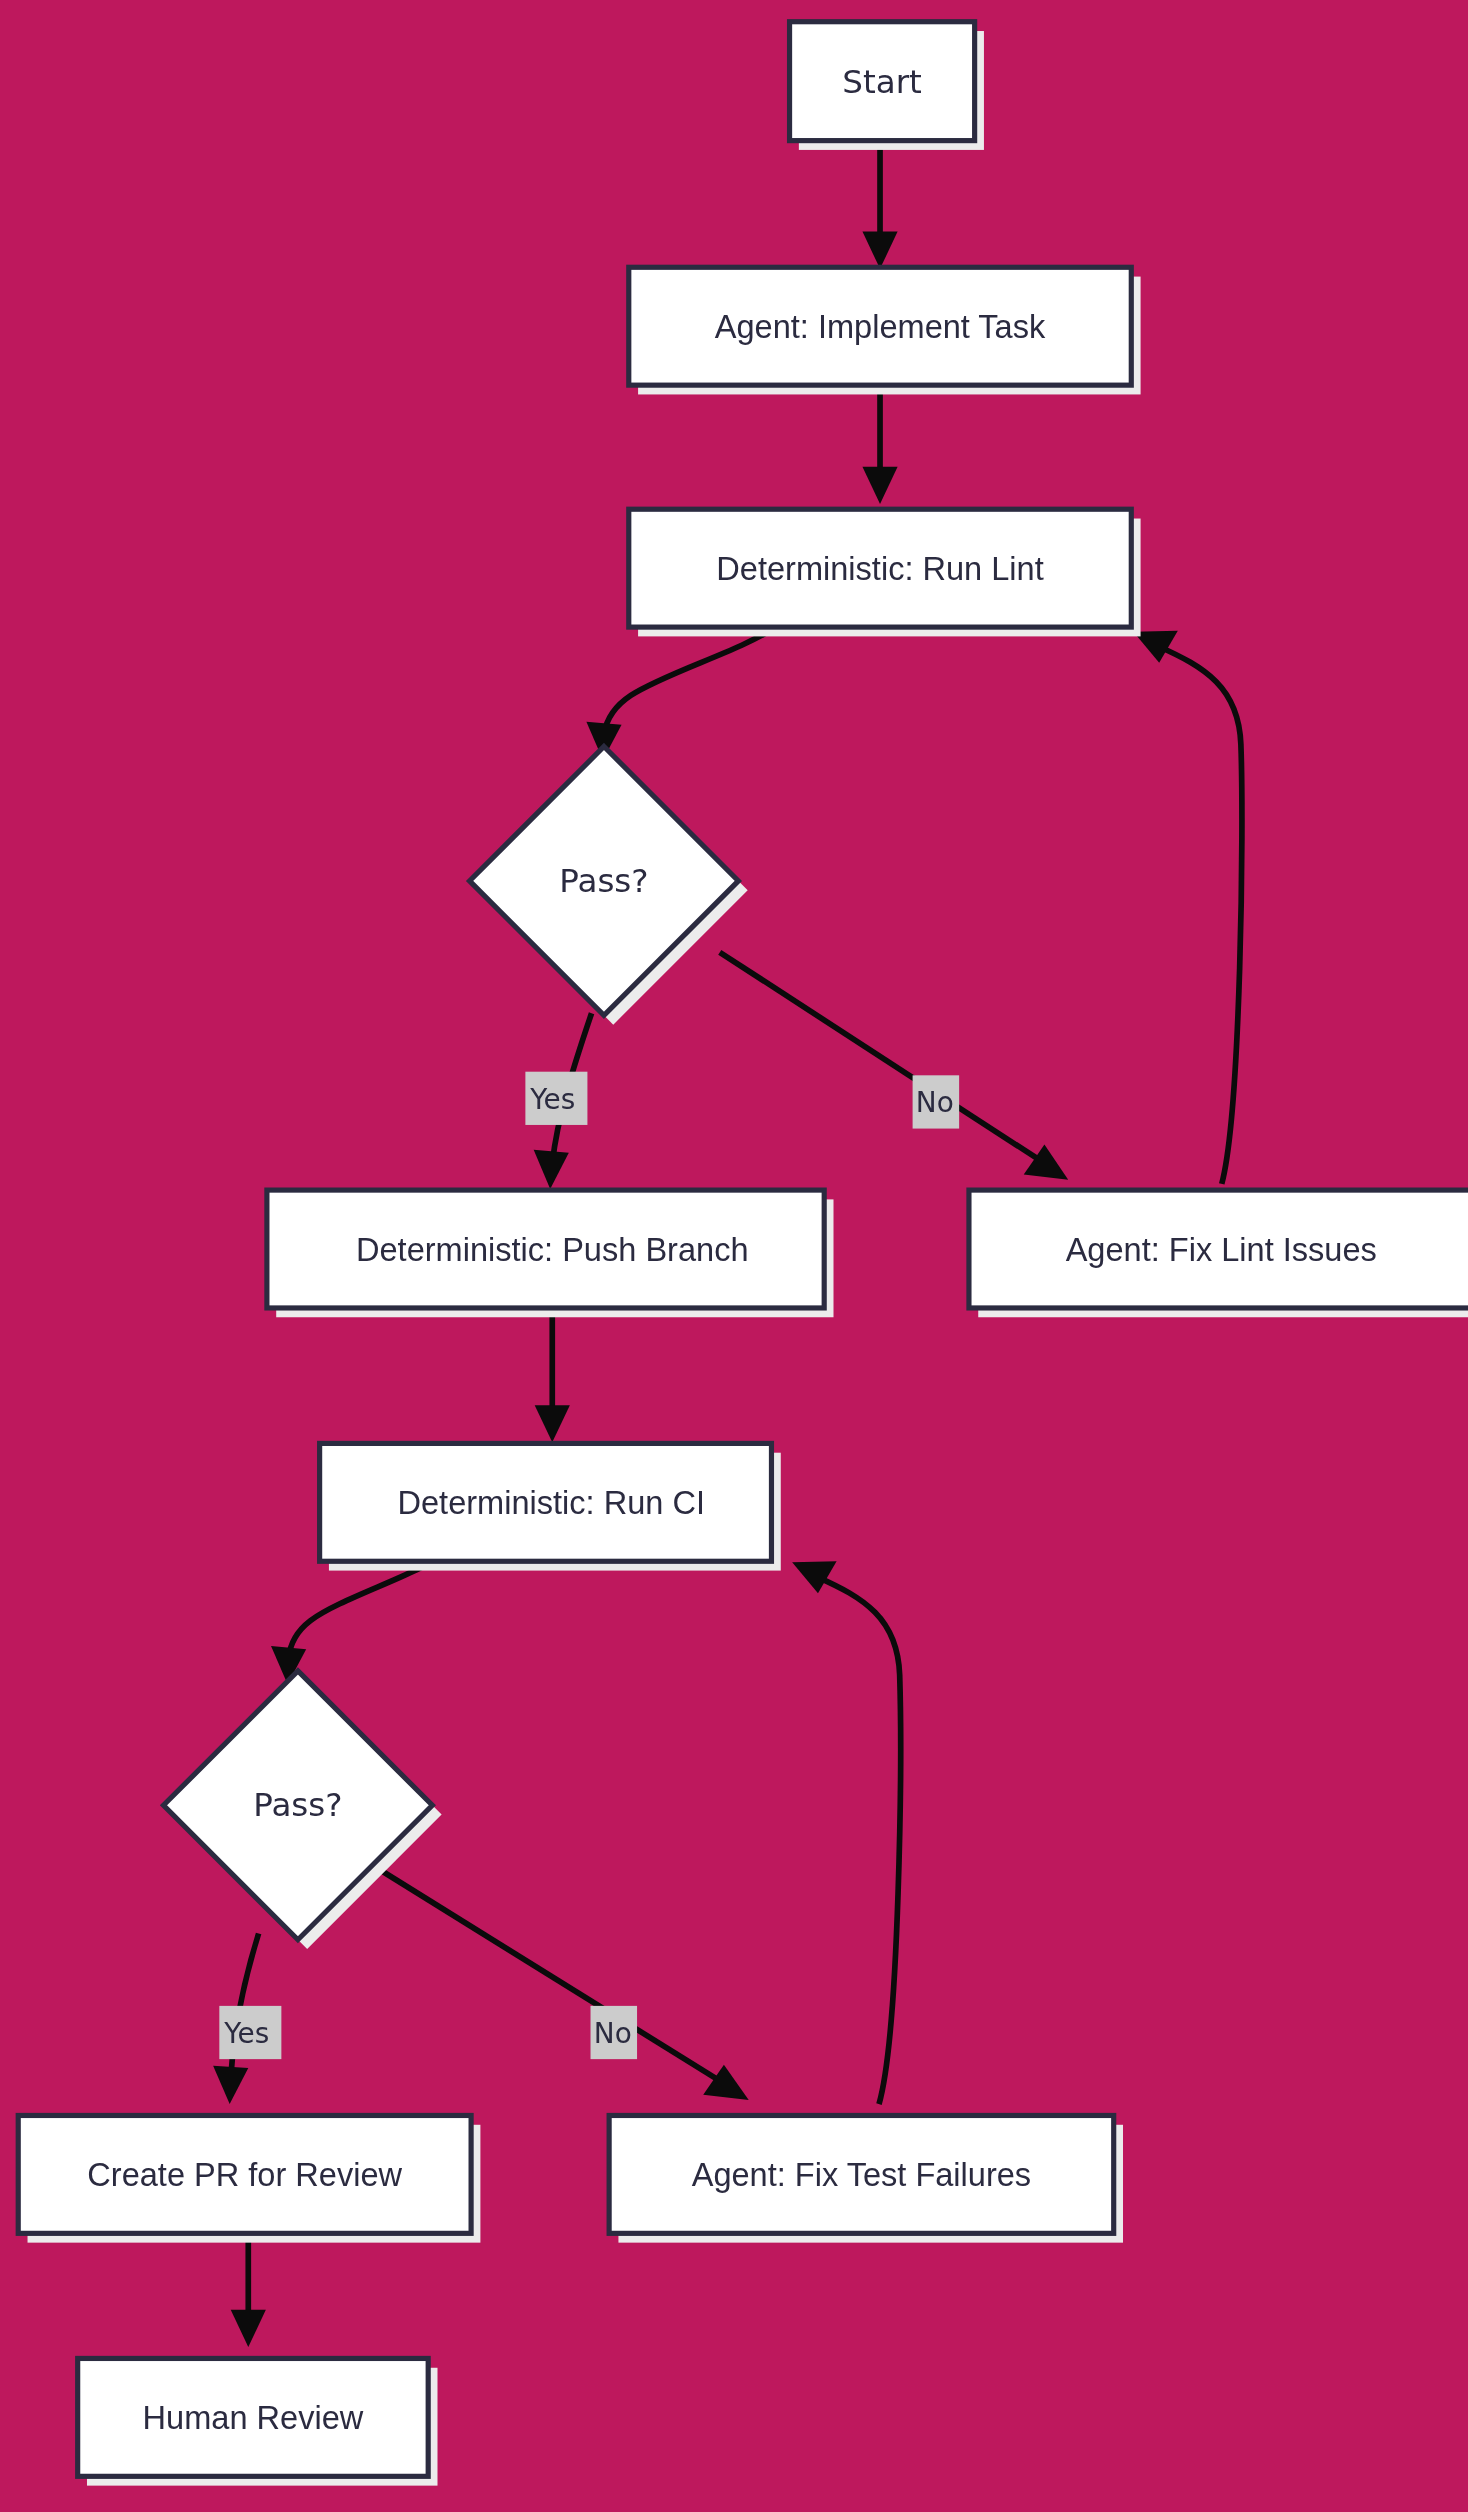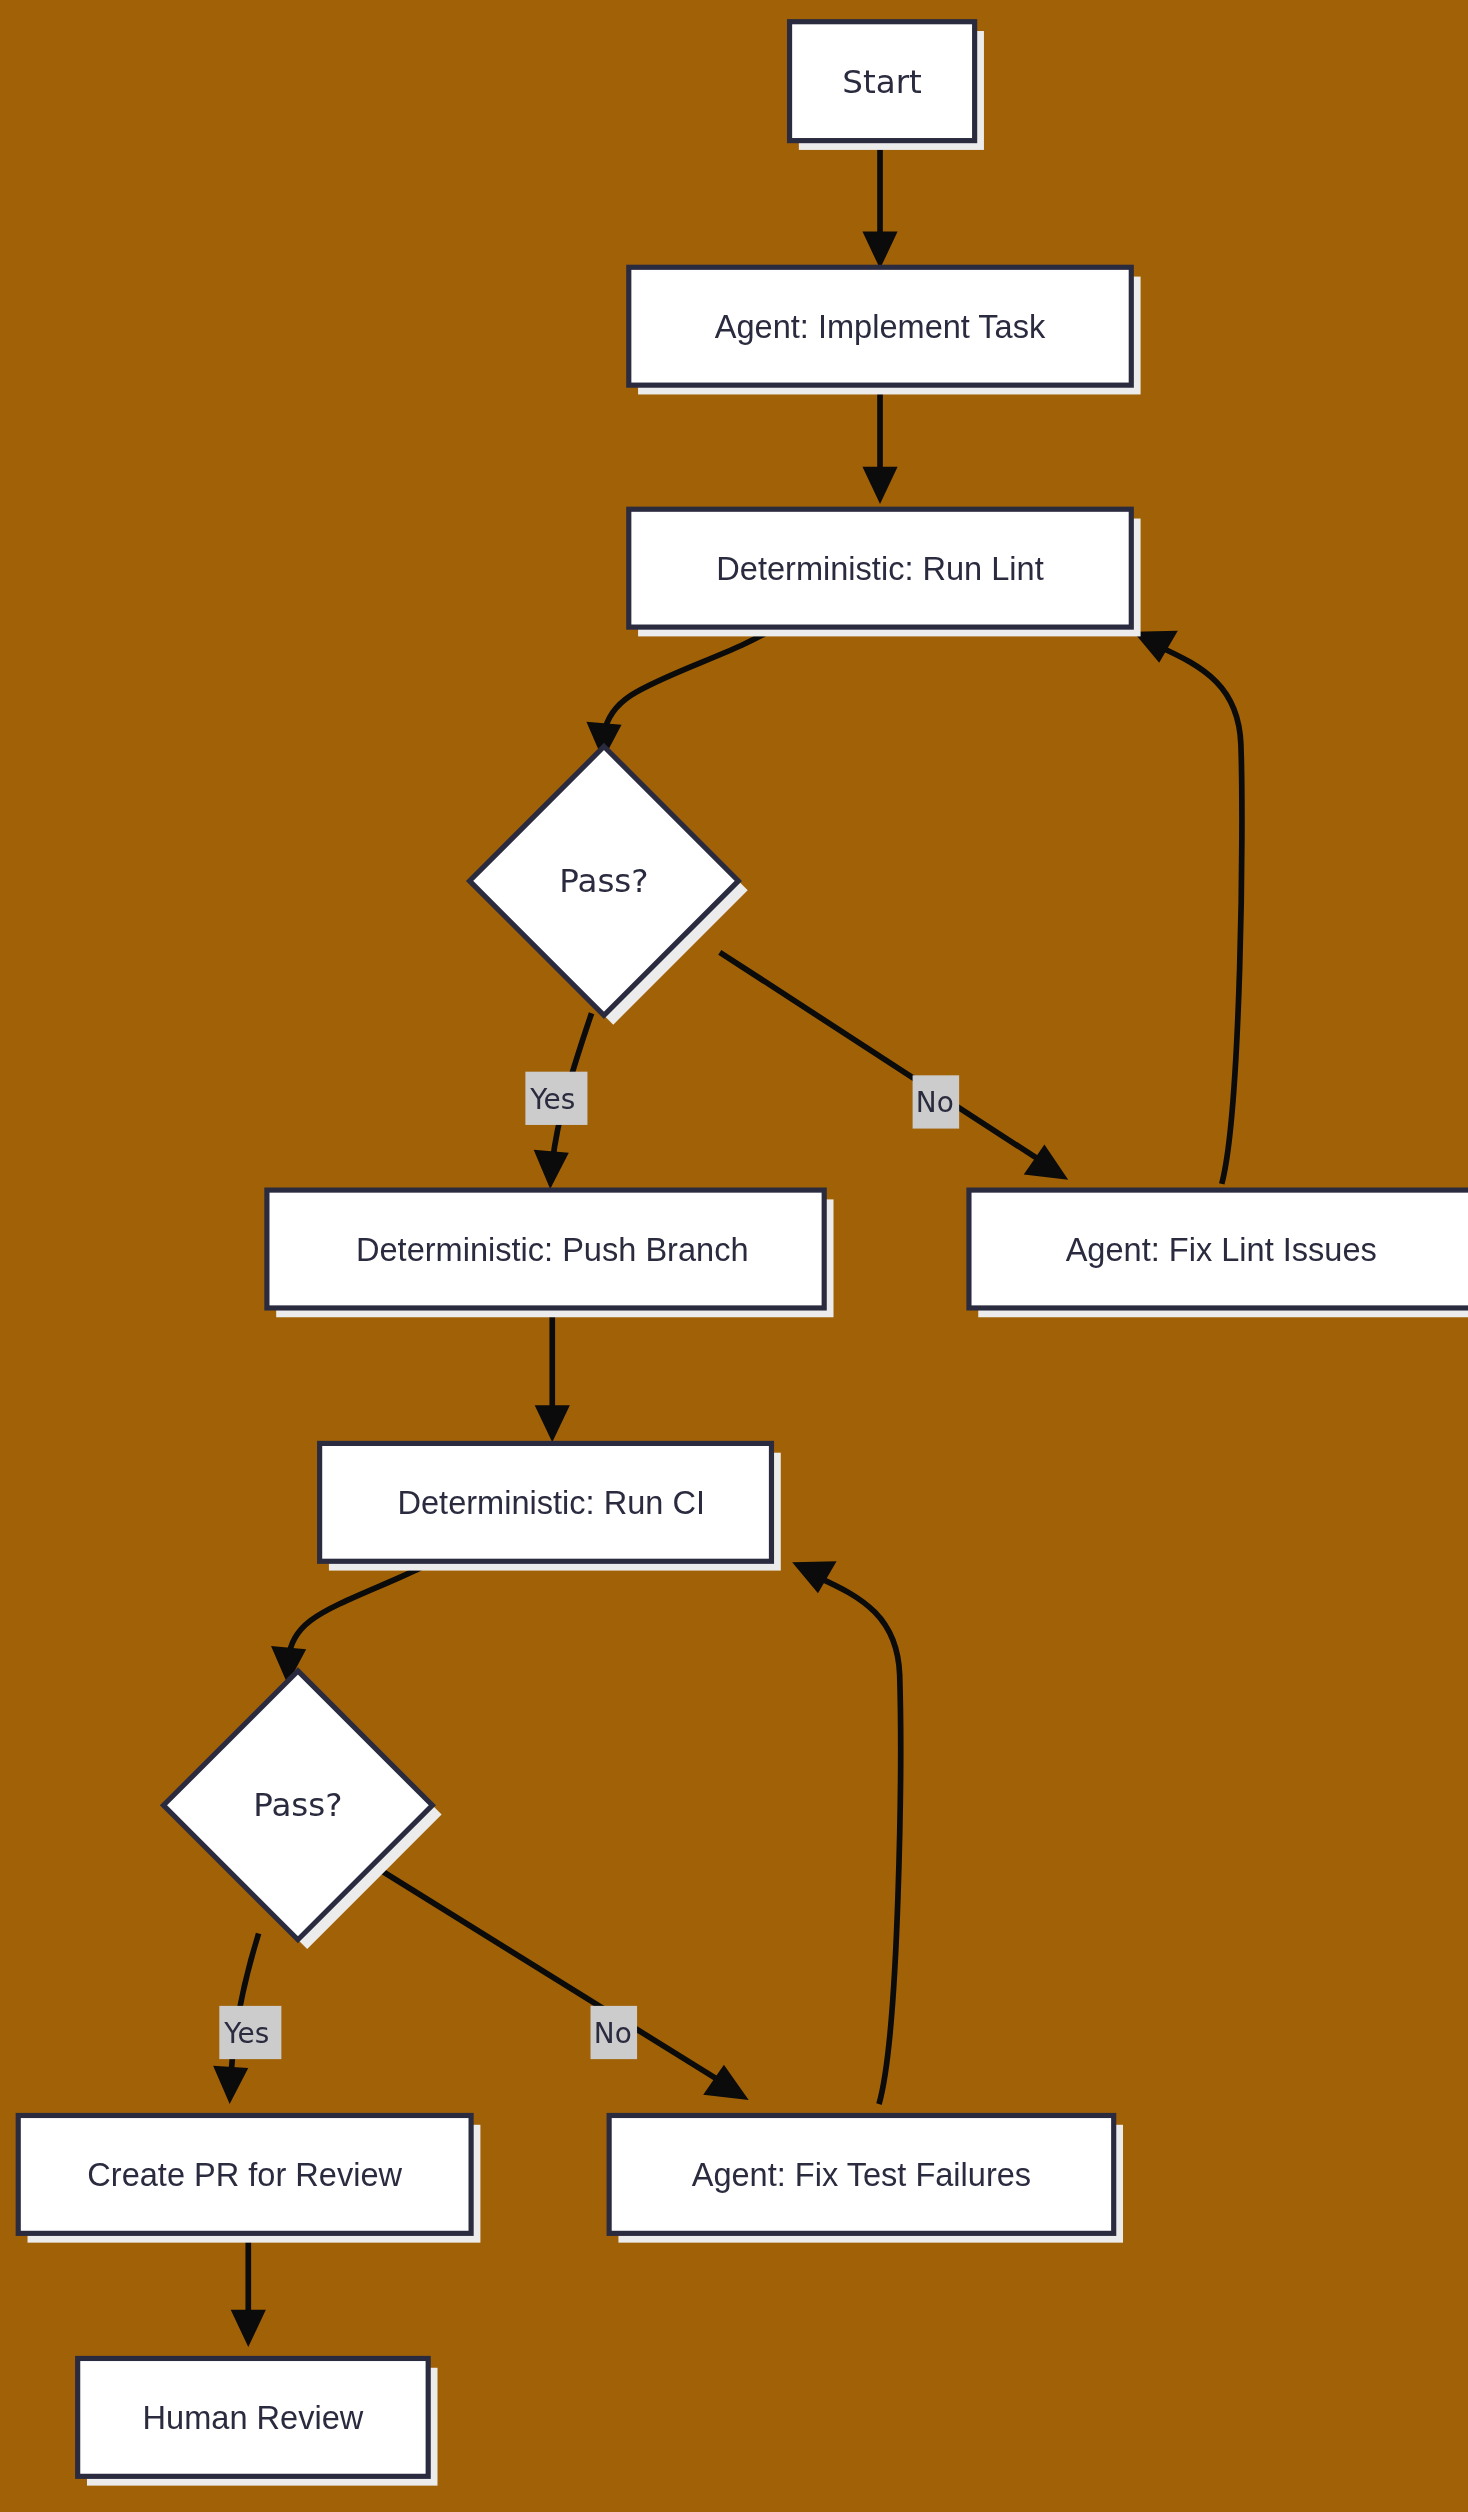--- a/index.html
+++ b/index.html
@@ -8,21 +8,21 @@
     padding: 0;
     background: #ffffff;
   }
   body {
     font-family: "DejaVu Sans", sans-serif;
   }
   #diagram-root {
     position: relative;
     width: 1469px;
     height: 2512px;
-    background: #a16207;
+    background: #be185d;
     overflow: hidden;
   }
   #flow-svg {
     position: absolute;
     top: 0;
     left: 0;
     width: 1469px;
     height: 2512px;
     display: block;
   }

